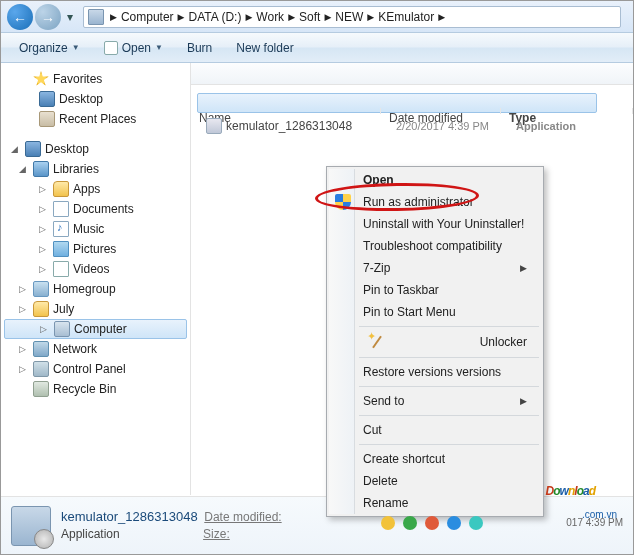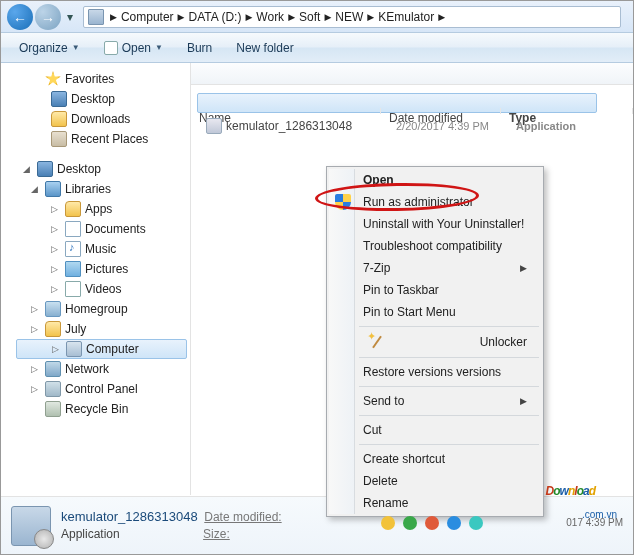--- a/index.html
+++ b/index.html
@@ -12,21 +12,21 @@
   .addr-icon { width: 16px; height: 16px; background: linear-gradient(#c8d8e8, #9ab5d0); border: 1px solid #7a95b0; border-radius: 1px; margin-right: 4px; flex-shrink:0;}
   .crumb { display: flex; align-items: center; }
   .crumb span { padding: 0 2px; color: #222; }
   .crumb-sep { padding: 0 3px; color: #555; font-size: 9px; }
   .toolbar { height: 30px; background: linear-gradient(#f6fafd, #e6eff8 48%, #d6e6f4 52%, #e2edf8); border-bottom: 1px solid #b5cbe0; display: flex; align-items: center; padding: 0 8px; gap: 4px; }
   .tb-btn { padding: 3px 10px; color: #1b3a57; border-radius: 2px; display: flex; align-items: center; gap: 4px; }
   .tb-btn .drop { font-size: 8px; color: #3a5a77; }
   .tb-icon { width: 14px; height: 14px; background: #fff; border: 1px solid #8aa; border-radius: 2px; }
   .main { display: flex; height: 432px; }
   .nav-pane { width: 190px; border-right: 1px solid #e3e3e3; padding: 6px 0; overflow: hidden; background:#fff;}
-  .nav-group { margin-bottom: 10px; margin-left: 12px; }
+  .nav-group { margin-bottom: 10px; }
   .nav-item { display: flex; align-items: center; height: 20px; padding-left: 10px; gap: 4px; color: #222; }
   .nav-item.lvl1 { padding-left: 18px; }
   .nav-item.lvl2 { padding-left: 38px; }
   .nav-item.sel { background: linear-gradient(#e8f2fc, #cfe5f8); border: 1px solid #9ac3e8; border-radius: 2px; margin: 0 3px; padding-left: 35px;}
   .tree-exp { width: 10px; font-size: 9px; color: #666; }
   .ficon { width: 16px; height: 16px; flex-shrink: 0; }
   .ic-fav { background: radial-gradient(circle, #ffd75a 40%, #e2a200 60%); clip-path: polygon(50% 0,61% 35%,98% 35%,68% 57%,79% 91%,50% 70%,21% 91%,32% 57%,2% 35%,39% 35%); }
   .ic-desktop { background: linear-gradient(#8ab5e0, #4a80b5); border-radius: 2px; border:1px solid #3a6a95;}
   .ic-folder { background: linear-gradient(#ffe9a8, #f2c34d); border-radius: 2px; border:1px solid #c9983a; border-top-left-radius:4px;}
   .ic-recent { background: linear-gradient(#e8e0d0, #c8bda5); border-radius: 2px; border:1px solid #a89878;}
@@ -131,24 +131,20 @@
       <div class="nav-item lvl1">
           <span class="tree-exp"></span>
           <div class="ficon ic-fav"></div>
           <span>Favorites</span>
         </div>
       <div class="nav-item lvl2">
           <div class="ficon ic-desktop"></div>
           <span>Desktop</span>
         </div>
       <div class="nav-item lvl2">
-          <div class="ficon ic-folder"></div>
-          <span>Downloads</span>
-        </div>
-      <div class="nav-item lvl2">
           <div class="ficon ic-recent"></div>
           <span>Recent Places</span>
         </div>
     </div>
     <div class="nav-group">
       <div class="nav-item">
           <span class="tree-exp">◢</span>
           <div class="ficon ic-desktop"></div>
           <span>Desktop</span>
         </div>

